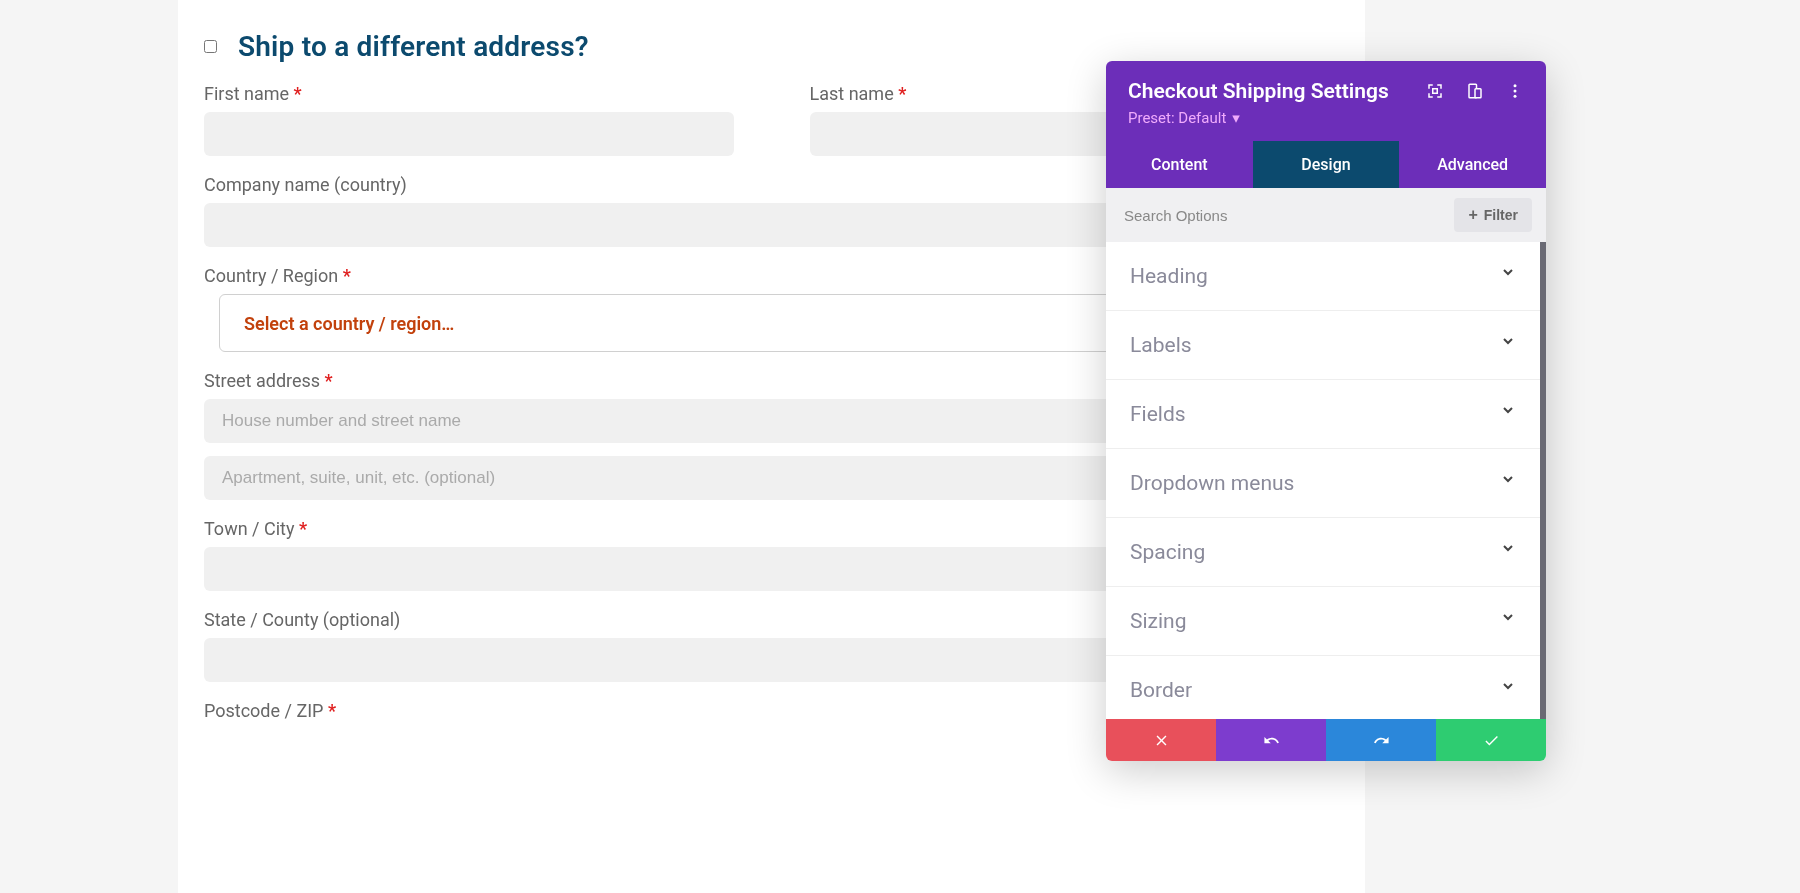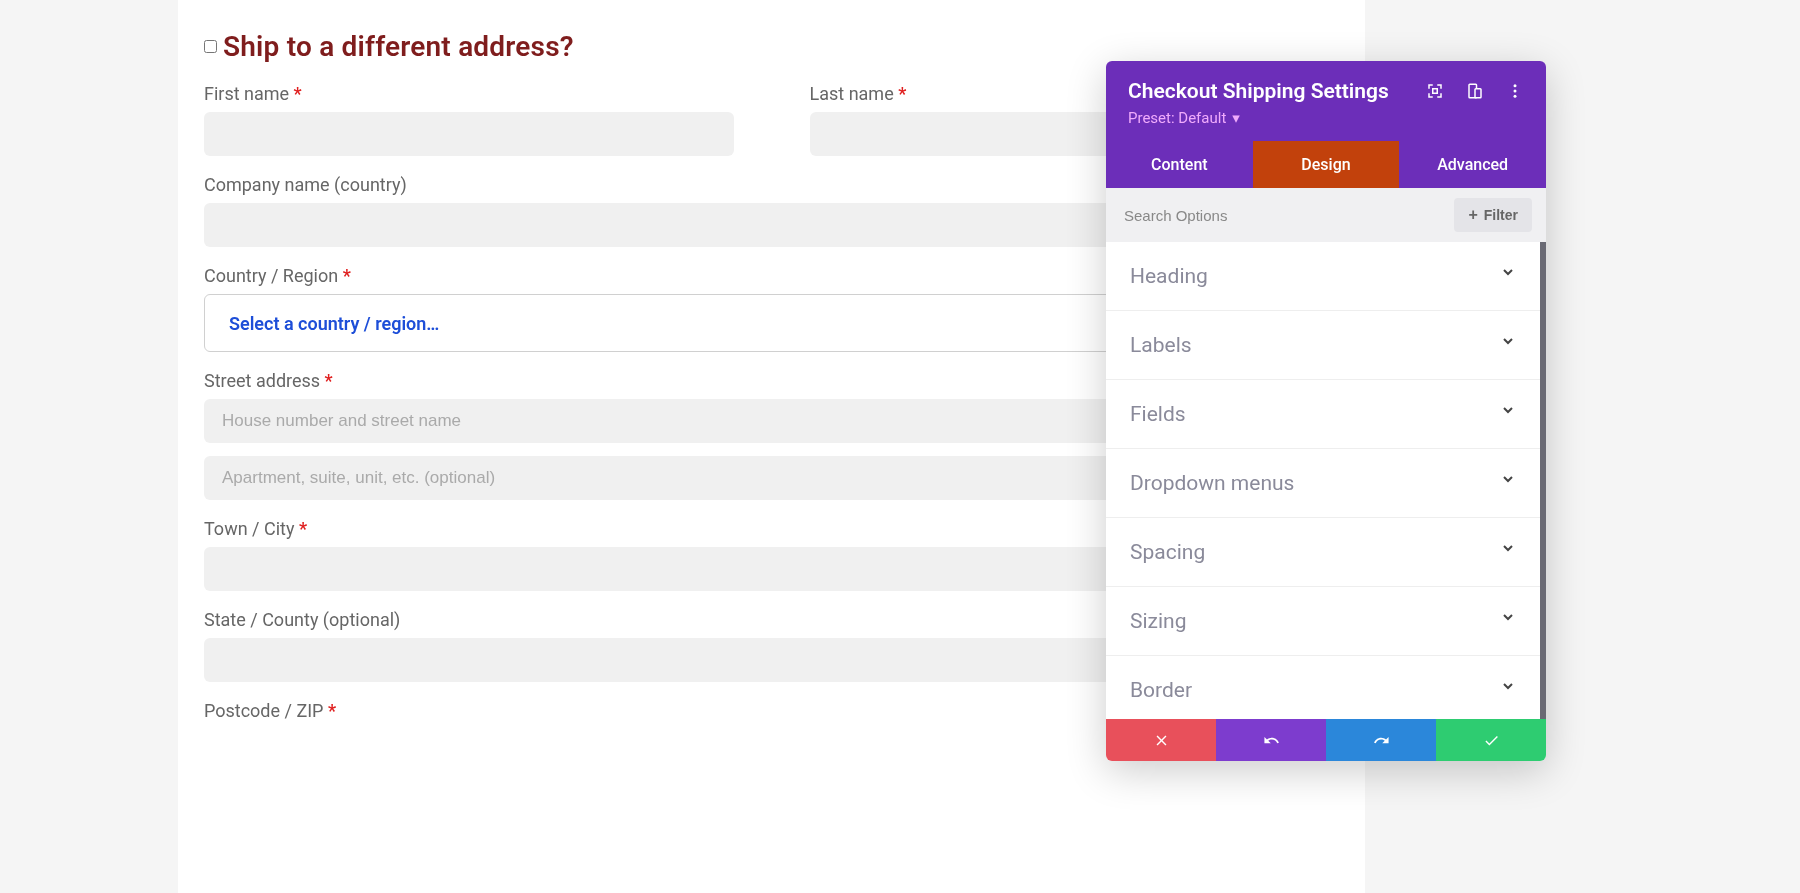--- a/index.html
+++ b/index.html
@@ -29,22 +29,23 @@
       gap: 6px;
       margin-bottom: 20px;
     }
     .ship-checkbox {
       width: 13px;
       height: 13px;
     }
     .heading-text {
       font-size: 28px;
       font-weight: 600;
-      color: #7f1d1d;
+      color: #0c4a6e;
       letter-spacing: 0.2px;
+      margin-left: 15px;
     }
     .form-row {
       display: flex;
       gap: 76px;
       margin-bottom: 18px;
     }
     .form-col {
       flex: 1;
     }
     .form-field {
@@ -76,24 +77,25 @@
     }
     .select-input {
       width: 100%;
       height: 58px;
       background: #fff;
       border: 1px solid #d0d0d0;
       border-radius: 6px;
       padding: 0 24px;
       font-size: 18px;
       font-weight: 600;
-      color: #1d4ed8;
-      display: flex;
-      align-items: center;
-      cursor: pointer;
+      color: #c2410c;
+      display: flex;
+      align-items: center;
+      cursor: pointer;
+      margin-left: 15px;
     }
     .stacked-inputs .text-input {
       margin-bottom: 13px;
     }
     .stacked-inputs .text-input:last-child {
       margin-bottom: 0;
     }
 
     
     .settings-panel {
@@ -139,21 +141,21 @@
       font-size: 15px;
       margin-top: 6px;
       cursor: pointer;
       display: inline-flex;
       align-items: center;
       gap: 6px;
       color: #f0abfc;
     }
     .panel-tabs {
       display: flex;
-      background: #c2410c;
+      background: #0c4a6e;
     }
     .panel-tab {
       flex: 1;
       text-align: center;
       padding: 14px 0;
       color: #fff;
       font-size: 16px;
       font-weight: 500;
       cursor: pointer;
     }

